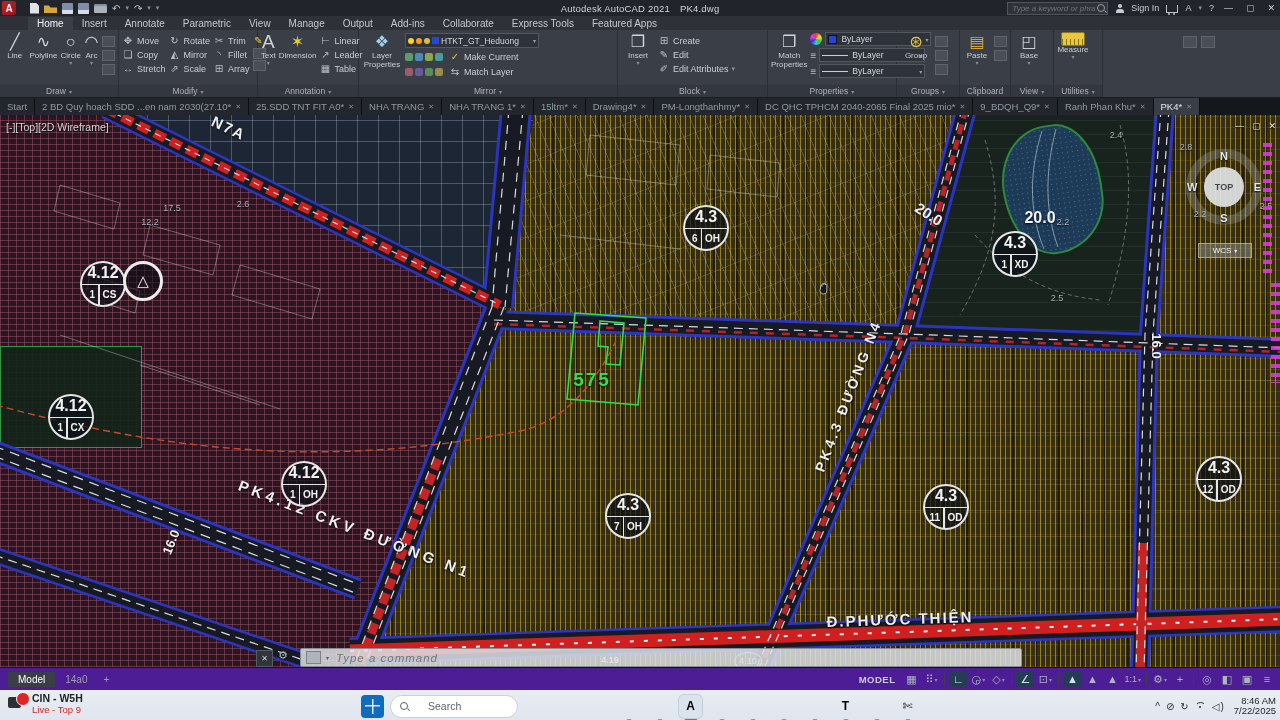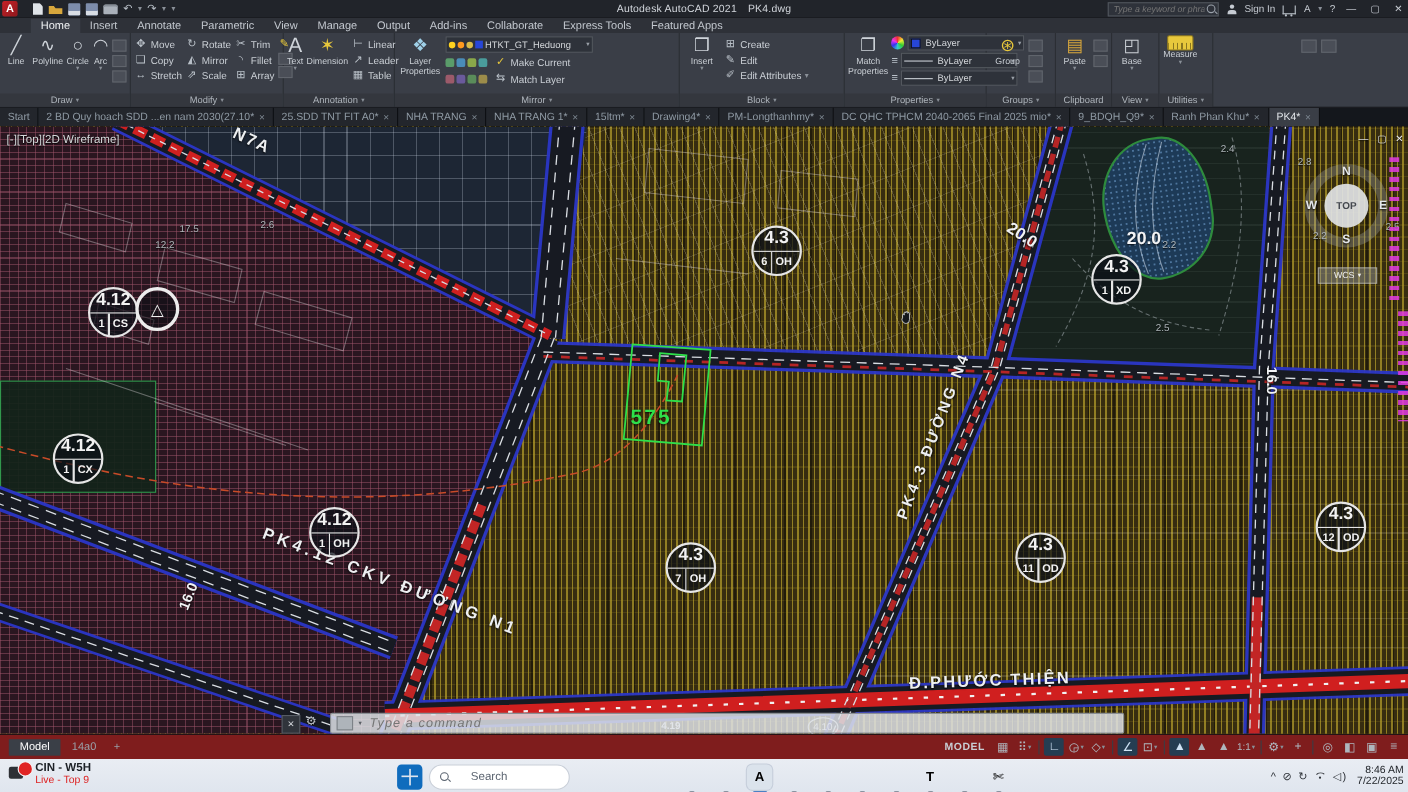--- a/index.html
+++ b/index.html
@@ -135,21 +135,21 @@
   #mag2{left:1271px;top:168px;height:100px;}
   #hand-cursor{position:absolute;left:816px;top:166px;}
   
   #cmd-close{position:absolute;left:256px;top:535px;width:15px;height:15px;background:#30343b;color:#cfd3d8;font-size:8px;display:flex;align-items:center;justify-content:center;border:1px solid #565b63;}
   #cmd-wrench{position:absolute;left:278px;top:534px;color:#b9bec5;font-size:11px;text-shadow:0 1px 1px #000;}
   #cmdbar{position:absolute;left:300px;top:533px;width:722px;height:19px;background:rgba(222,226,230,.85);border:1px solid #8a8f94;border-radius:2px;display:flex;align-items:center;gap:5px;padding:0 5px;box-sizing:border-box;}
   #cmd-boxicon{width:13px;height:11px;background:#aeb4ba;border:1px solid #7d8288;flex:none;}
   #cmd-caret{font-size:6px;color:#5a5f65;}
   #cmdbar input{flex:1;background:transparent;border:none;outline:none;font-style:italic;color:#555a60;font-size:11.5px;letter-spacing:1px;font-family:inherit;}
   
-  #bottomrow{height:22px;background:#7f1d1d;border-top:1px solid #101215;display:flex;align-items:center;}
+  #bottomrow{height:22px;background:#4c1d95;border-top:1px solid #101215;display:flex;align-items:center;}
   .mtab{font-size:10px;color:#9aa0a8;padding:2px 10px;}
   .mtab.active{background:#3a3f47;color:#fff;}
   .mtab-plus{font-size:10px;color:#9aa0a8;padding:2px 6px;}
   #status{margin-left:auto;display:flex;align-items:center;gap:2px;padding-right:4px;}
   #status-model{font-size:9.5px;font-weight:bold;color:#c9ced4;letter-spacing:.5px;margin-right:5px;}
   .sticon{min-width:16px;height:16px;display:flex;align-items:center;justify-content:center;color:#aeb6bd;font-size:11px;gap:1px;padding:0 1px;border-radius:2px;}
   .sticon.active{background:#253d52;color:#cfe3f5;}
   .sticon.txt{font-size:9px;}
   .sticon .car{display:none;font-size:6px;color:#8a9098;}
   .sticon.caret .car{display:inline;}

